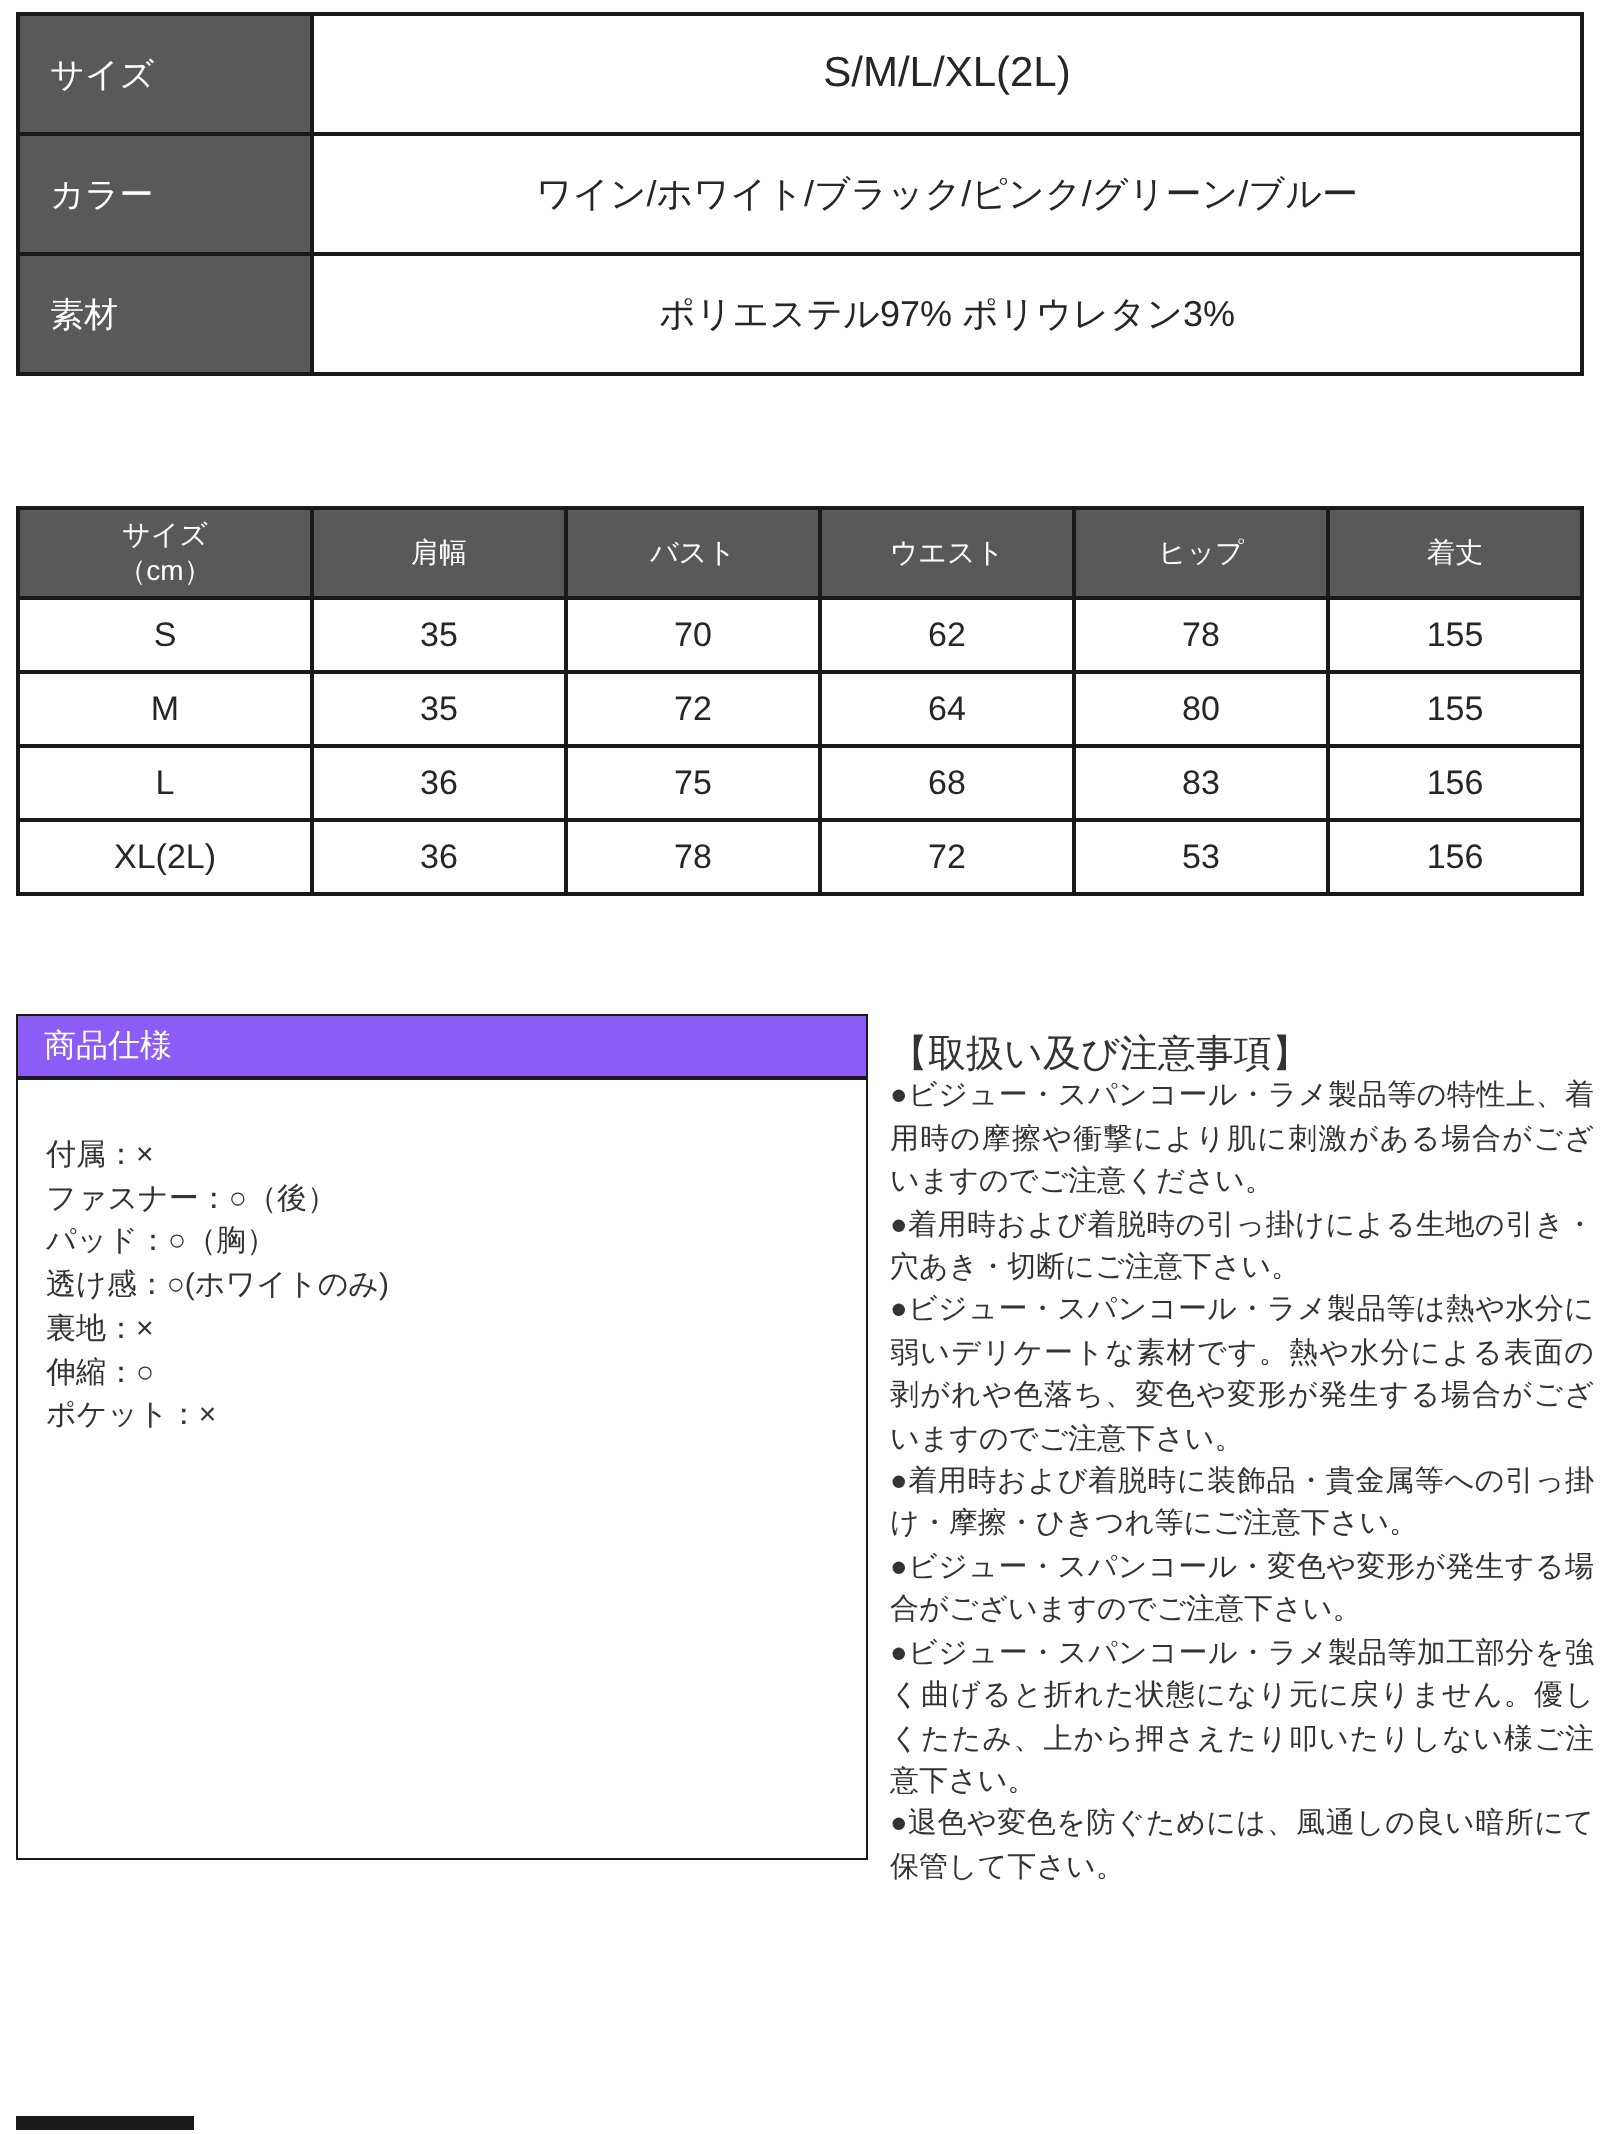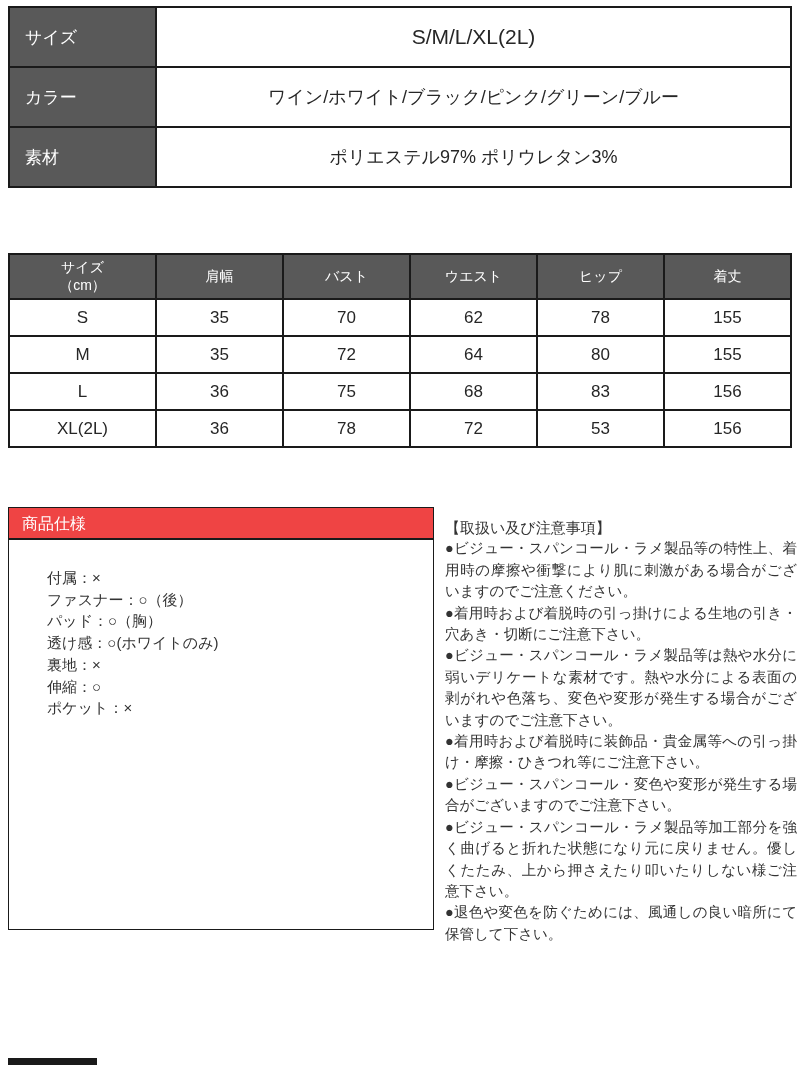--- a/index.html
+++ b/index.html
@@ -46,35 +46,35 @@
   }
 
   
   #spec-box {
     position: absolute; left: 8px; top: 507px;
     width: 426px; height: 423px;
     border: 1px solid #1a1a1a; background: #ffffff;
   }
   #spec-box .spec-header {
     height: 32px; line-height: 32px;
-    background: #ef4444; color: #ffffff;
+    background: #8b5cf6; color: #ffffff;
     font-size: 16px; padding-left: 13px;
     border-bottom: 2px solid #1a1a1a;
   }
   #spec-box .spec-body { padding: 27px 10px 0 14px; }
   #spec-box .spec-item {
-    font-size: 15px; line-height: 21.7px; color: #333333; margin-left: 24px;
+    font-size: 15px; line-height: 21.7px; color: #333333;
   }
 
   
   #notes {
     position: absolute; left: 445px; top: 517px; width: 352px;
     font-size: 14.5px; line-height: 21.4px; color: #333333;
   }
-  #notes .notes-heading { font-size: 15px; }
+  #notes .notes-heading { font-size: 19px; }
   #notes .note-item { text-align: justify; }
 
   
   #next-section-bar {
     position: absolute; left: 8px; top: 1058px;
     width: 89px; height: 7px; background: #1a1a1a;
   }
 </style>
 </head>
 <body>

